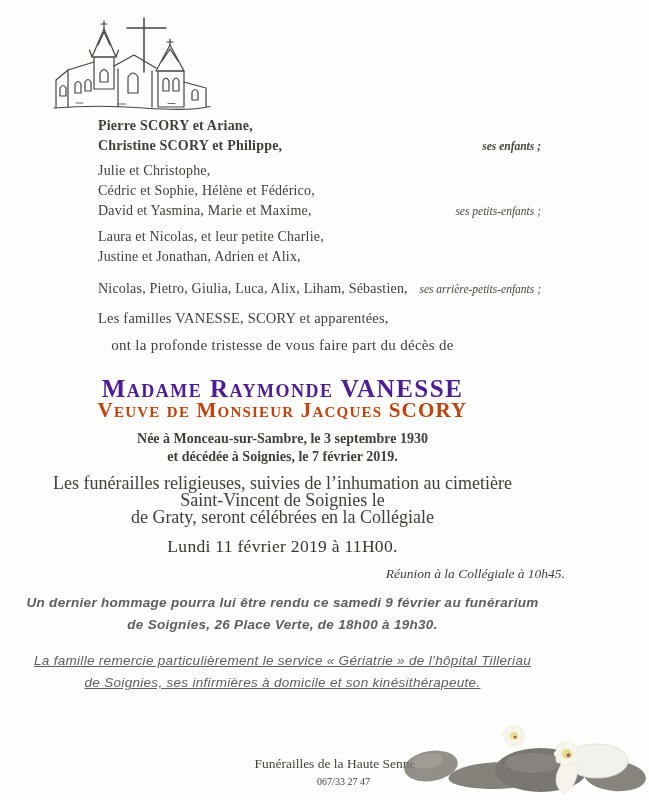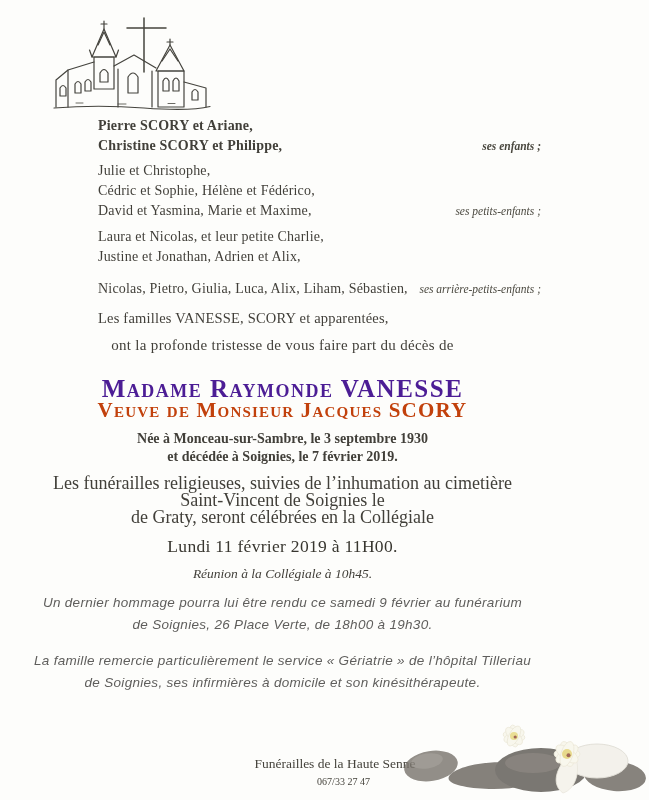--- a/index.html
+++ b/index.html
@@ -18,24 +18,24 @@
   .name-line{font-size:14px;line-height:20px;letter-spacing:.2px;}
   .fam-label{font-style:italic;font-size:11.5px;line-height:20px;white-space:nowrap;color:#4a483f;}
   .centered{position:absolute;left:0;width:565px;text-align:center;}
   .families-line{position:absolute;top:310px;left:98px;font-size:14.5px;letter-spacing:.2px;}
   .intro-line{top:337px;font-size:15px;letter-spacing:.3px;}
   .title1{top:367px;font-size:25px;font-variant:small-caps;letter-spacing:1.5px;color:#4c1d95;font-weight:600;margin-top:8px;}
   .title2{top:398px;font-size:21px;font-variant:small-caps;letter-spacing:1.2px;color:#c2410c;font-weight:600;}
   .birth-block{top:430px;font-size:14px;line-height:18px;font-weight:bold;}
   .ceremony-block{top:475px;font-size:18px;line-height:17px;}
   .date-line{top:536px;font-size:17.5px;font-weight:normal;letter-spacing:.3px;color:#38362f;}
-  .meeting-line{top:566px;font-size:13.5px;font-style:italic;}
+  .meeting-line{top:566px;font-size:13.5px;font-style:italic;text-align:right;}
   .sans-block{font-family:"Liberation Sans", sans-serif;font-style:italic;color:#5f5e5c;font-size:13.5px;line-height:22px;letter-spacing:.3px;}
-  .homage-block{top:592px;}
-  .thanks-block{top:650px;}
+  .homage-block{top:592px;font-weight:bold;}
+  .thanks-block{top:650px;text-decoration:underline;}
   .footer{position:absolute;top:731px;left:16px;width:638px;text-align:center;margin-top:24px;}
   .footer .fh-name{font-size:13.5px;line-height:18px;color:#45433c;}
   .footer .fh-phone{font-size:10px;line-height:18px;color:#45433c;padding-left:17px;}
   .stones{position:absolute;right:0;bottom:2px;width:248px;height:84px;}
 </style>
 </head>
 <body>
 
 <div class="page">
 

